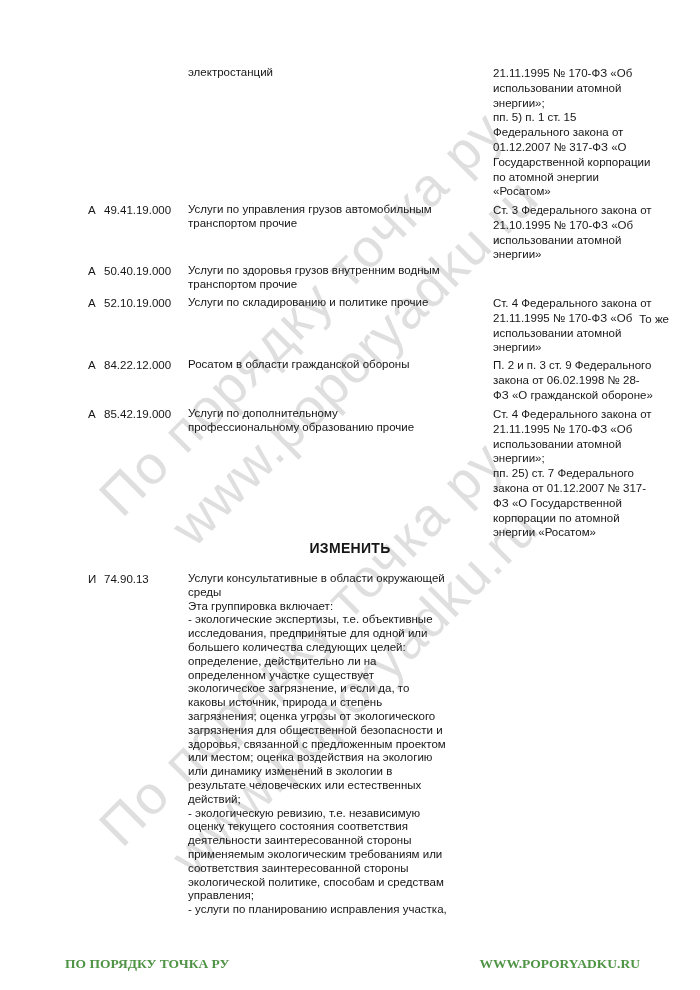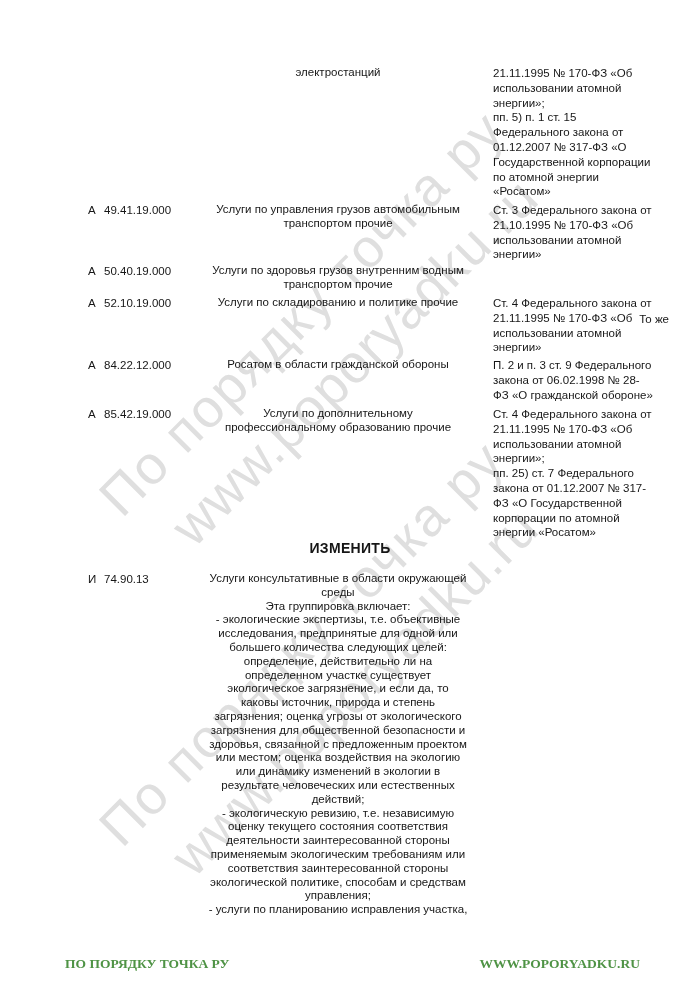--- a/index.html
+++ b/index.html
@@ -21,21 +21,21 @@
   .wm-line2{font-size:54px;letter-spacing:1px;line-height:58px;margin-top:14px;margin-left:30px;}
   .wm-a{left:88px;top:485px;}
   .wm-b{left:88px;top:815px;}
 
   
   #rows{position:absolute;left:0;top:0;width:700px;height:990px;z-index:1;}
   .row{position:absolute;left:0;width:700px;}
   .cell{position:absolute;top:0;white-space:pre-line;}
   .c-status{left:88px;width:26px;line-height:14px;}
   .c-code{left:104px;width:80px;line-height:14px;}
-  .c-desc{left:204px;width:268px;line-height:13.8px;text-align:center;}
+  .c-desc{left:188px;width:268px;line-height:13.8px;}
   .c-legal{left:493px;width:176px;line-height:14.8px;}
   .c-legal.center{text-align:right;margin-top:48px;}
 
   
   .section-header{
     position:absolute;left:0;top:540px;width:700px;z-index:1;
     text-align:center;font-weight:bold;font-size:14px;letter-spacing:.3px;
   }
 
   

